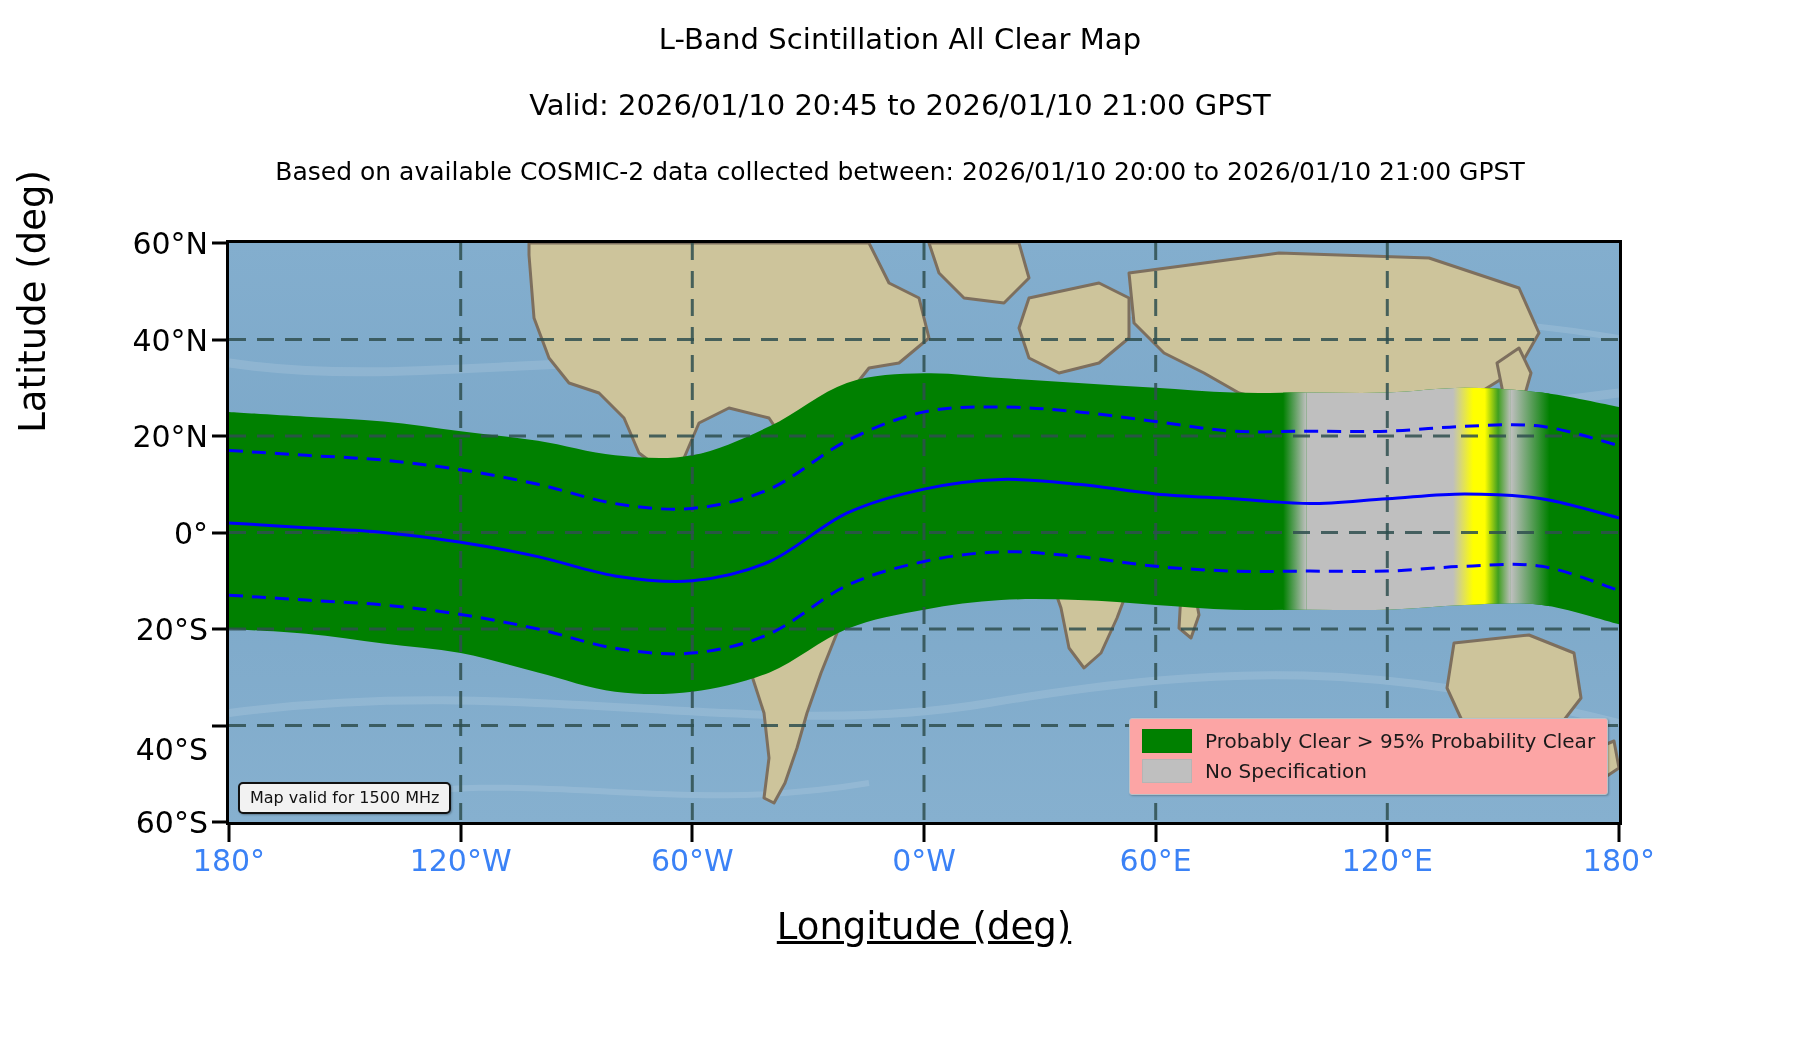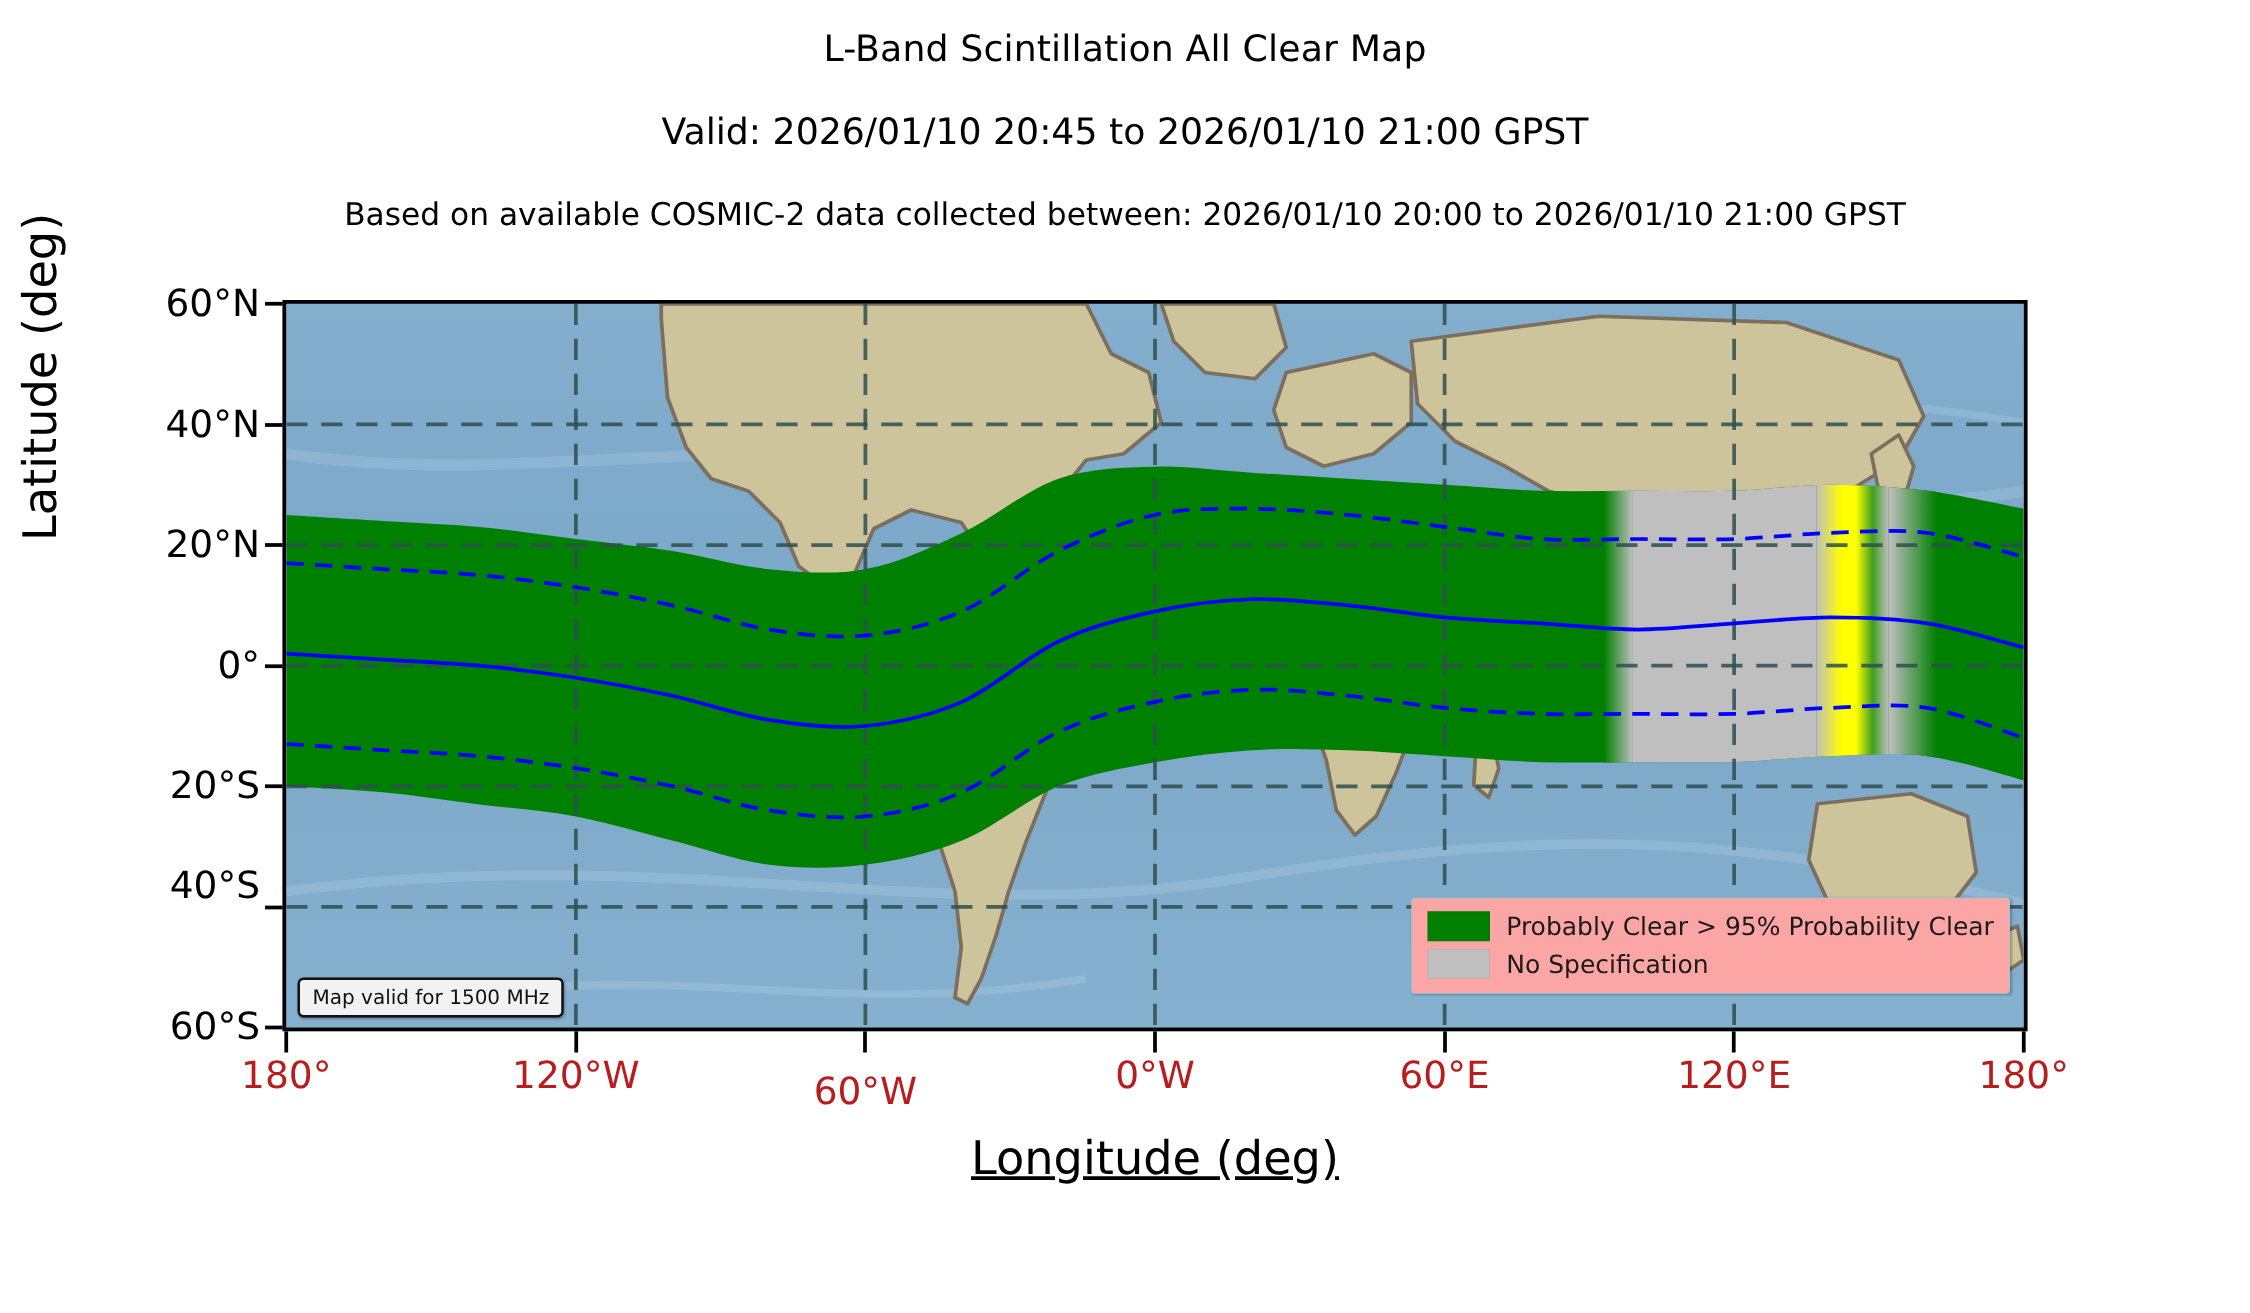--- a/index.html
+++ b/index.html
@@ -55,21 +55,21 @@
     width:160px;text-align:right;
     font-size:30px;color:#000;
     transform:translateY(-50%);
   }
   .ytickmark{
     position:absolute;left:212px;width:17px;height:3px;background:#000;
     transform:translateY(-50%);
   }
   .xtick{
     position:absolute;top:843px;width:200px;text-align:center;
-    font-size:30px;color:#b91c1c;
+    font-size:30px;color:#3b82f6;
     transform:translateX(-100px);
   }
   .xtickmark{
     position:absolute;top:825px;width:3px;height:17px;background:#000;
     transform:translateX(-50%);
   }
 
   
   .legend{
     position:absolute;left:1129px;top:718px;
@@ -115,31 +115,31 @@
       <div class="ytick" style="top: 243px; left: 40px; right: auto; width: 168px;">60°N</div>
       <div class="ytickmark" style="top: 243px;"></div>
       <div class="ytick" style="top: 339.5px; left: 40px; right: auto; width: 168px;">40°N</div>
       <div class="ytickmark" style="top: 339.5px;"></div>
       <div class="ytick" style="top: 436px; left: 40px; right: auto; width: 168px;">20°N</div>
       <div class="ytickmark" style="top: 436px;"></div>
       <div class="ytick" style="top: 532.5px; left: 40px; right: auto; width: 168px;">0°</div>
       <div class="ytickmark" style="top: 532.5px;"></div>
       <div class="ytick" style="top: 629px; left: 40px; right: auto; width: 168px;">20°S</div>
       <div class="ytickmark" style="top: 629px;"></div>
-      <div class="ytick" style="top: 709px; left: 40px; right: auto; width: 168px;">40°S</div>
+      <div class="ytick" style="top: 749px; left: 40px; right: auto; width: 168px;">40°S</div>
       <div class="ytickmark" style="top: 725.5px;"></div>
       <div class="ytick" style="top: 822px; left: 40px; right: auto; width: 168px;">60°S</div>
       <div class="ytickmark" style="top: 822px;"></div>
     </div>
   <div id="xticks">
       <div class="xtick" style="left: 229px;">180°</div>
       <div class="xtickmark" style="left: 229px;"></div>
       <div class="xtick" style="left: 460.667px;">120°W</div>
       <div class="xtickmark" style="left: 460.667px;"></div>
-      <div class="xtick" style="left: 692.333px; margin-top: 13px;">60°W</div>
+      <div class="xtick" style="left: 692.333px;">60°W</div>
       <div class="xtickmark" style="left: 692.333px;"></div>
       <div class="xtick" style="left: 924px;">0°W</div>
       <div class="xtickmark" style="left: 924px;"></div>
       <div class="xtick" style="left: 1155.67px;">60°E</div>
       <div class="xtickmark" style="left: 1155.67px;"></div>
       <div class="xtick" style="left: 1387.33px;">120°E</div>
       <div class="xtickmark" style="left: 1387.33px;"></div>
       <div class="xtick" style="left: 1619px;">180°</div>
       <div class="xtickmark" style="left: 1619px;"></div>
     </div>

